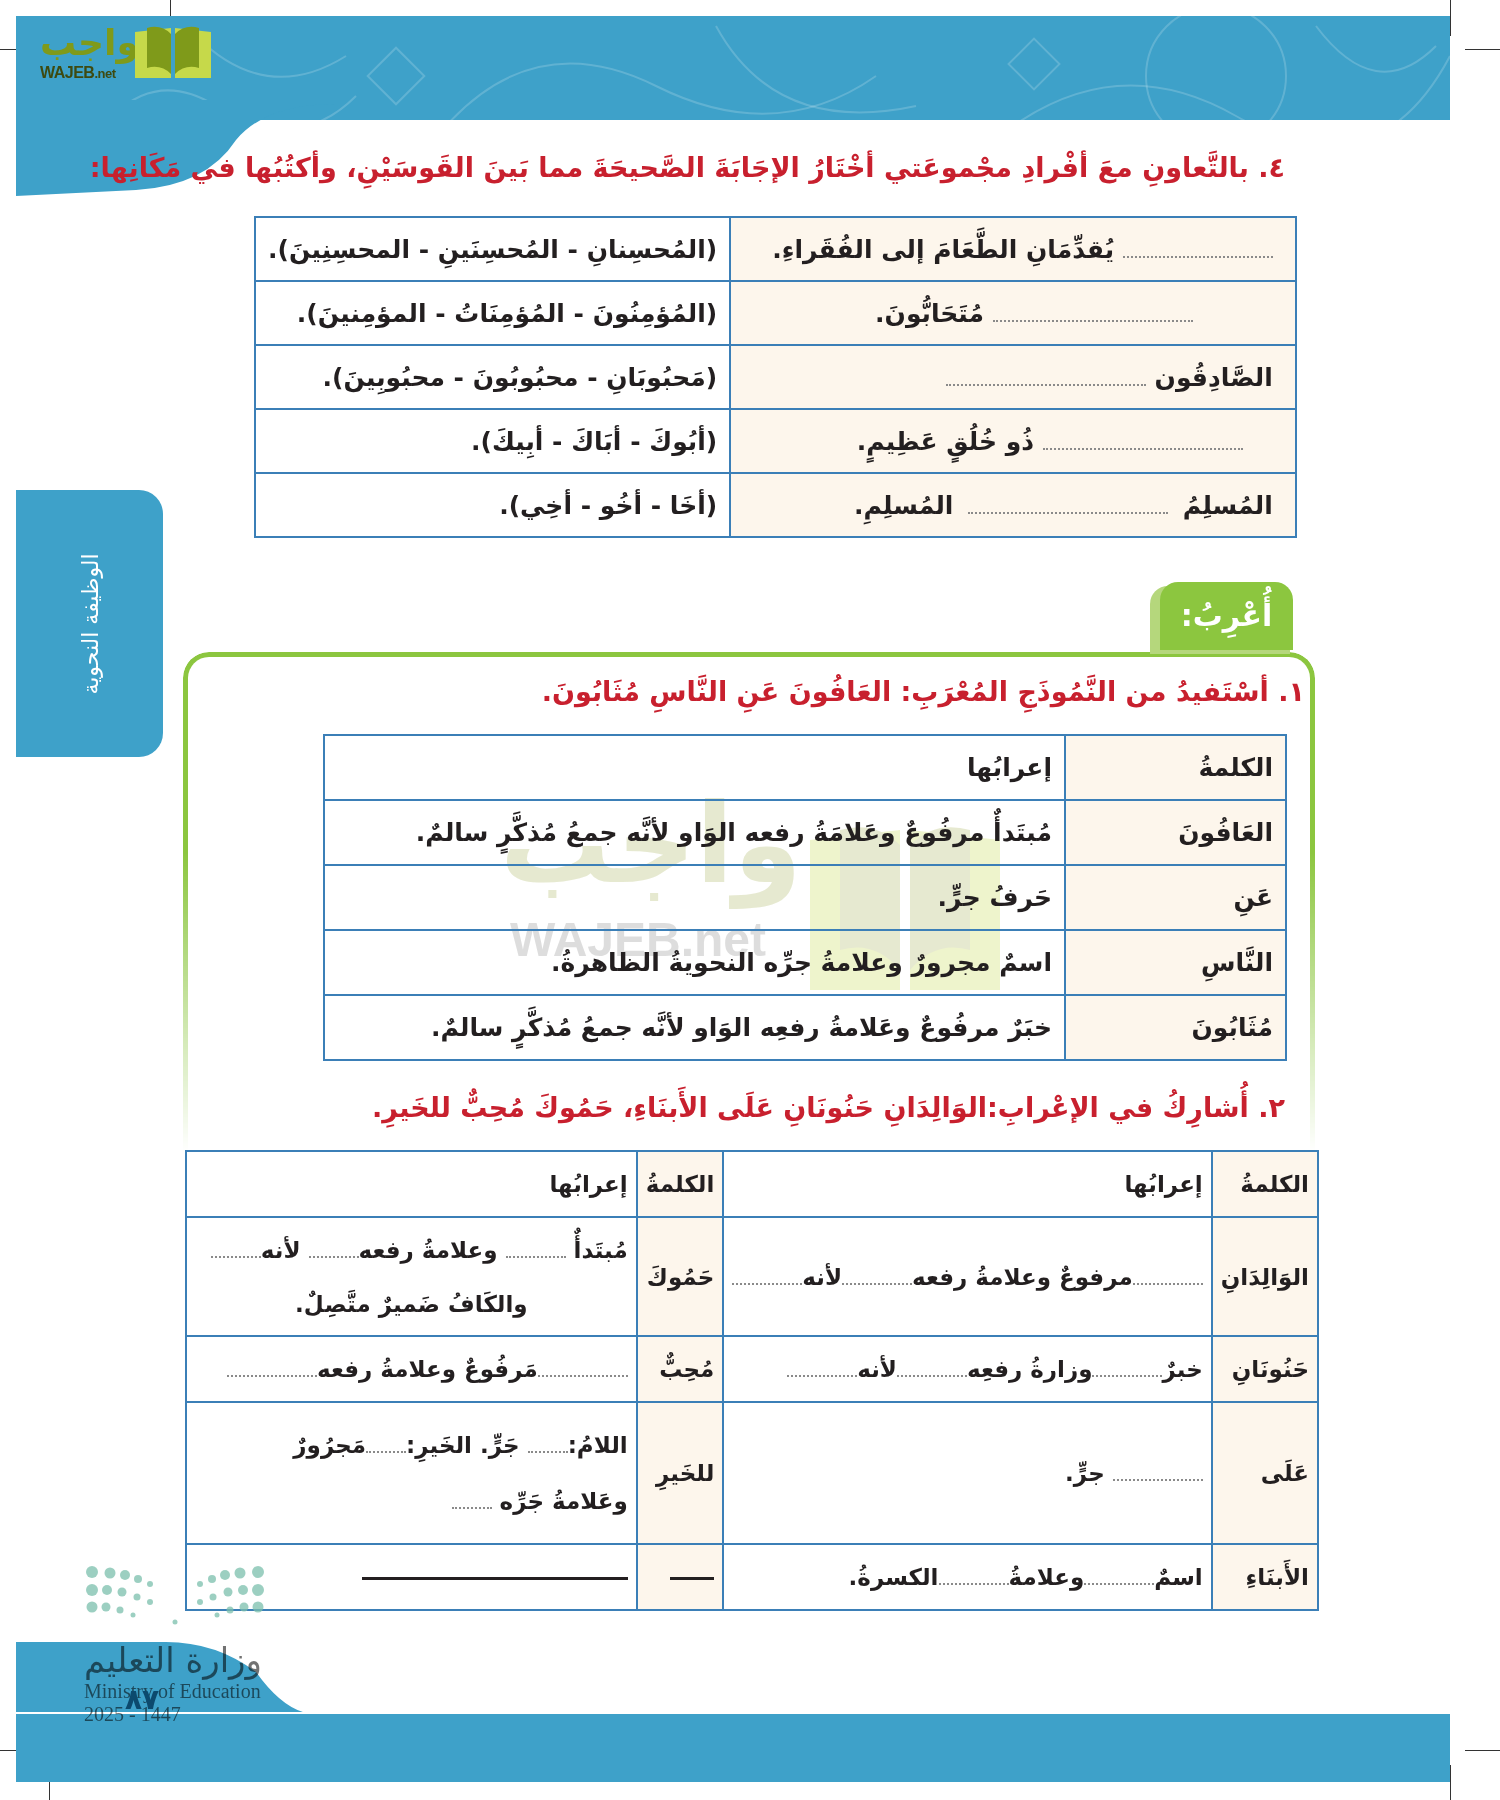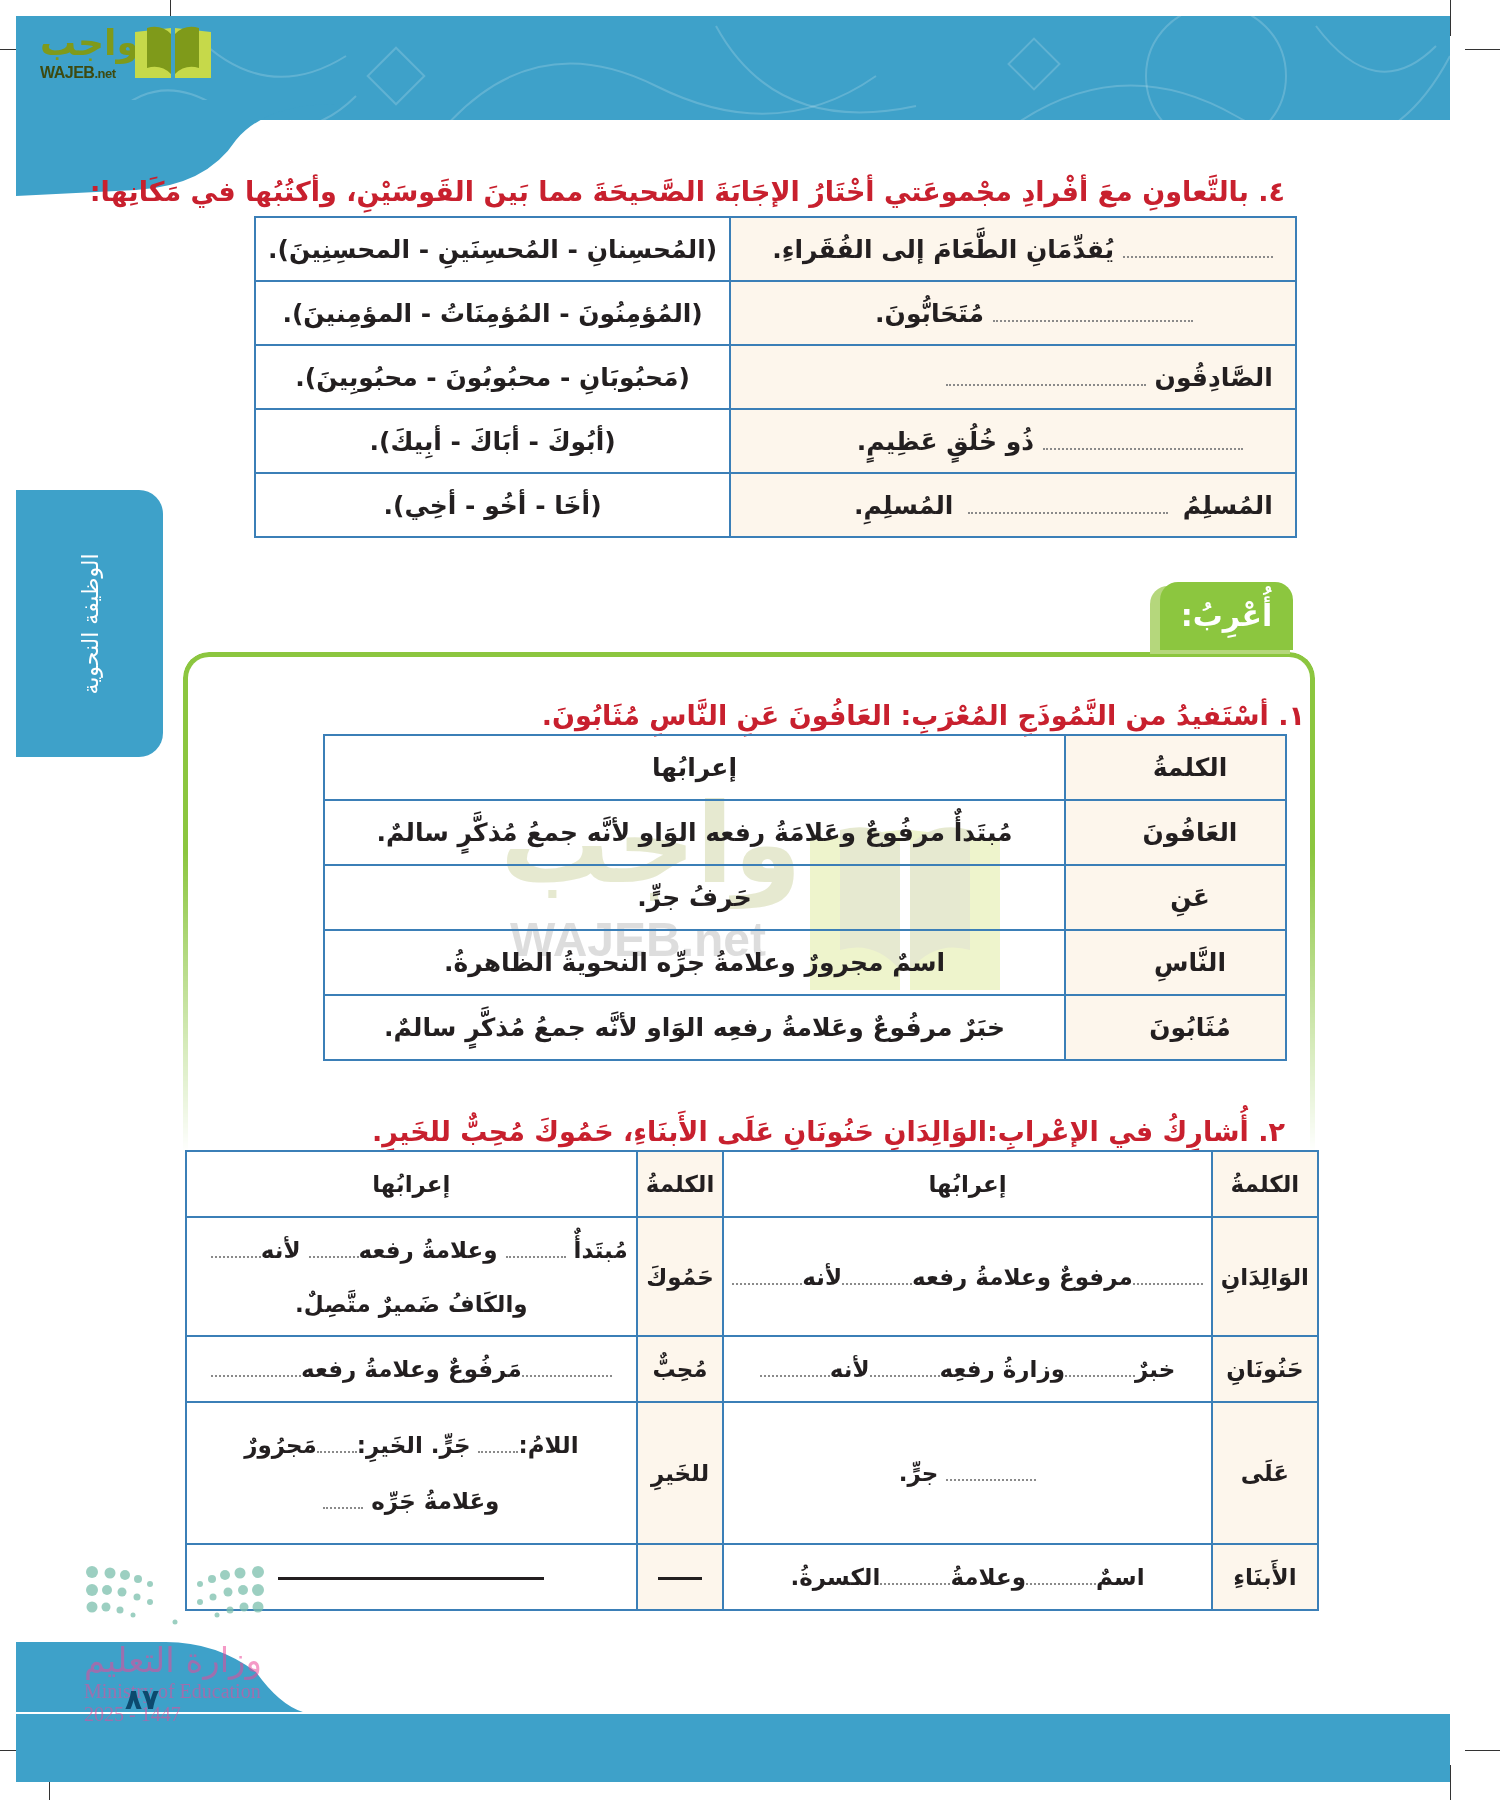--- a/index.html
+++ b/index.html
@@ -17,25 +17,25 @@
   }
   .banner-wave { position: absolute; left: 16px; top: 100px; width: 320px; height: 96px; }
   .banner-pattern { position: absolute; left: 0; top: 0; width: 1434px; height: 180px; }
   .logo { position: absolute; left: 10px; top: 4px; width: 180px; height: 60px; }
   .logo-ar { position: absolute; left: 14px; top: 2px; font-size: 36px; font-weight: bold; color: #7f9a1a; direction: rtl; }
   .logo-en { position: absolute; left: 14px; top: 44px; font-size: 16px; font-weight: bold; color: #3d4a10; font-family: "Liberation Sans", sans-serif; letter-spacing: -0.5px; }
   .logo-en small { font-size: 13px; font-weight: bold; }
   .logo-book { position: absolute; left: 107px; top: 4px; }
   .q-title {
     position: absolute; color: #c8202e; font-weight: bold; font-size: 27px;
-    direction: rtl; text-align: right; white-space: nowrap; margin-top: 24px;
+    direction: rtl; text-align: right; white-space: nowrap;
   }
 
   table { border-collapse: collapse; position: absolute; direction: rtl; }
-  td, th { border: 2px solid #3b7fb7; padding: 0 12px; font-size: 25px; font-weight: bold; text-align: center; white-space: nowrap; }
+  td, th { border: 2px solid #3b7fb7; padding: 0 12px; font-size: 25px; font-weight: bold; white-space: nowrap; }
   .beige { background: #fdf6ec; padding-left: 41px; }
   .dots { display: inline-block; border-bottom: 2px dotted #8a8a8a; height: 6px; vertical-align: baseline; }
 
   
   #t1 { left: 254px; top: 216px; width: 1032px; }
   #t1 td { height: 62px; }
   #t1 td.sentence { width: 500px; text-align: right; padding-right: 22px; }
 
   
   .side-tab {
@@ -80,21 +80,21 @@
   .watermark { position: absolute; left: 500px; top: 800px; width: 500px; height: 200px; opacity: 0.28; pointer-events: none; }
   .wm-ar { position: absolute; left: 0; top: -20px; font-size: 110px; font-weight: bold; color: #a8b35a; direction: rtl; }
   .wm-en { position: absolute; left: 10px; top: 112px; font-size: 48px; font-weight: bold; color: #888; font-family: "Liberation Sans", sans-serif; }
 
   
   .bottom-band { position: absolute; left: 16px; top: 1642px; width: 1434px; height: 68px; background: #3ea1c9; }
   .page-num {
     position: absolute; left: 125px; top: 1683px; color: #0c4a6e; font-size: 28px; font-weight: bold;
   }
   .ministry-dots { position: absolute; left: 80px; top: 1560px; }
-  .ministry-text { position: absolute; left: 84px; top: 1640px; color: #ec4899; opacity: 0.55; }
+  .ministry-text { position: absolute; left: 84px; top: 1640px; color: #000000; opacity: 0.55; }
   .ministry-text .ar { font-size: 34px; direction: rtl; }
   .ministry-text .en { font-size: 20px; font-family: Liberation Serif, serif; }
 </style>
 </head>
 <body>
 
 <div class="crop" style="left:170px;top:0;width:1px;height:40px"></div>
 <div class="crop" style="left:0;top:49px;width:30px;height:1px"></div>
 <div class="crop" style="left:1450px;top:0;width:1px;height:36px"></div>
 <div class="crop" style="left:1465px;top:49px;width:35px;height:1px"></div>

